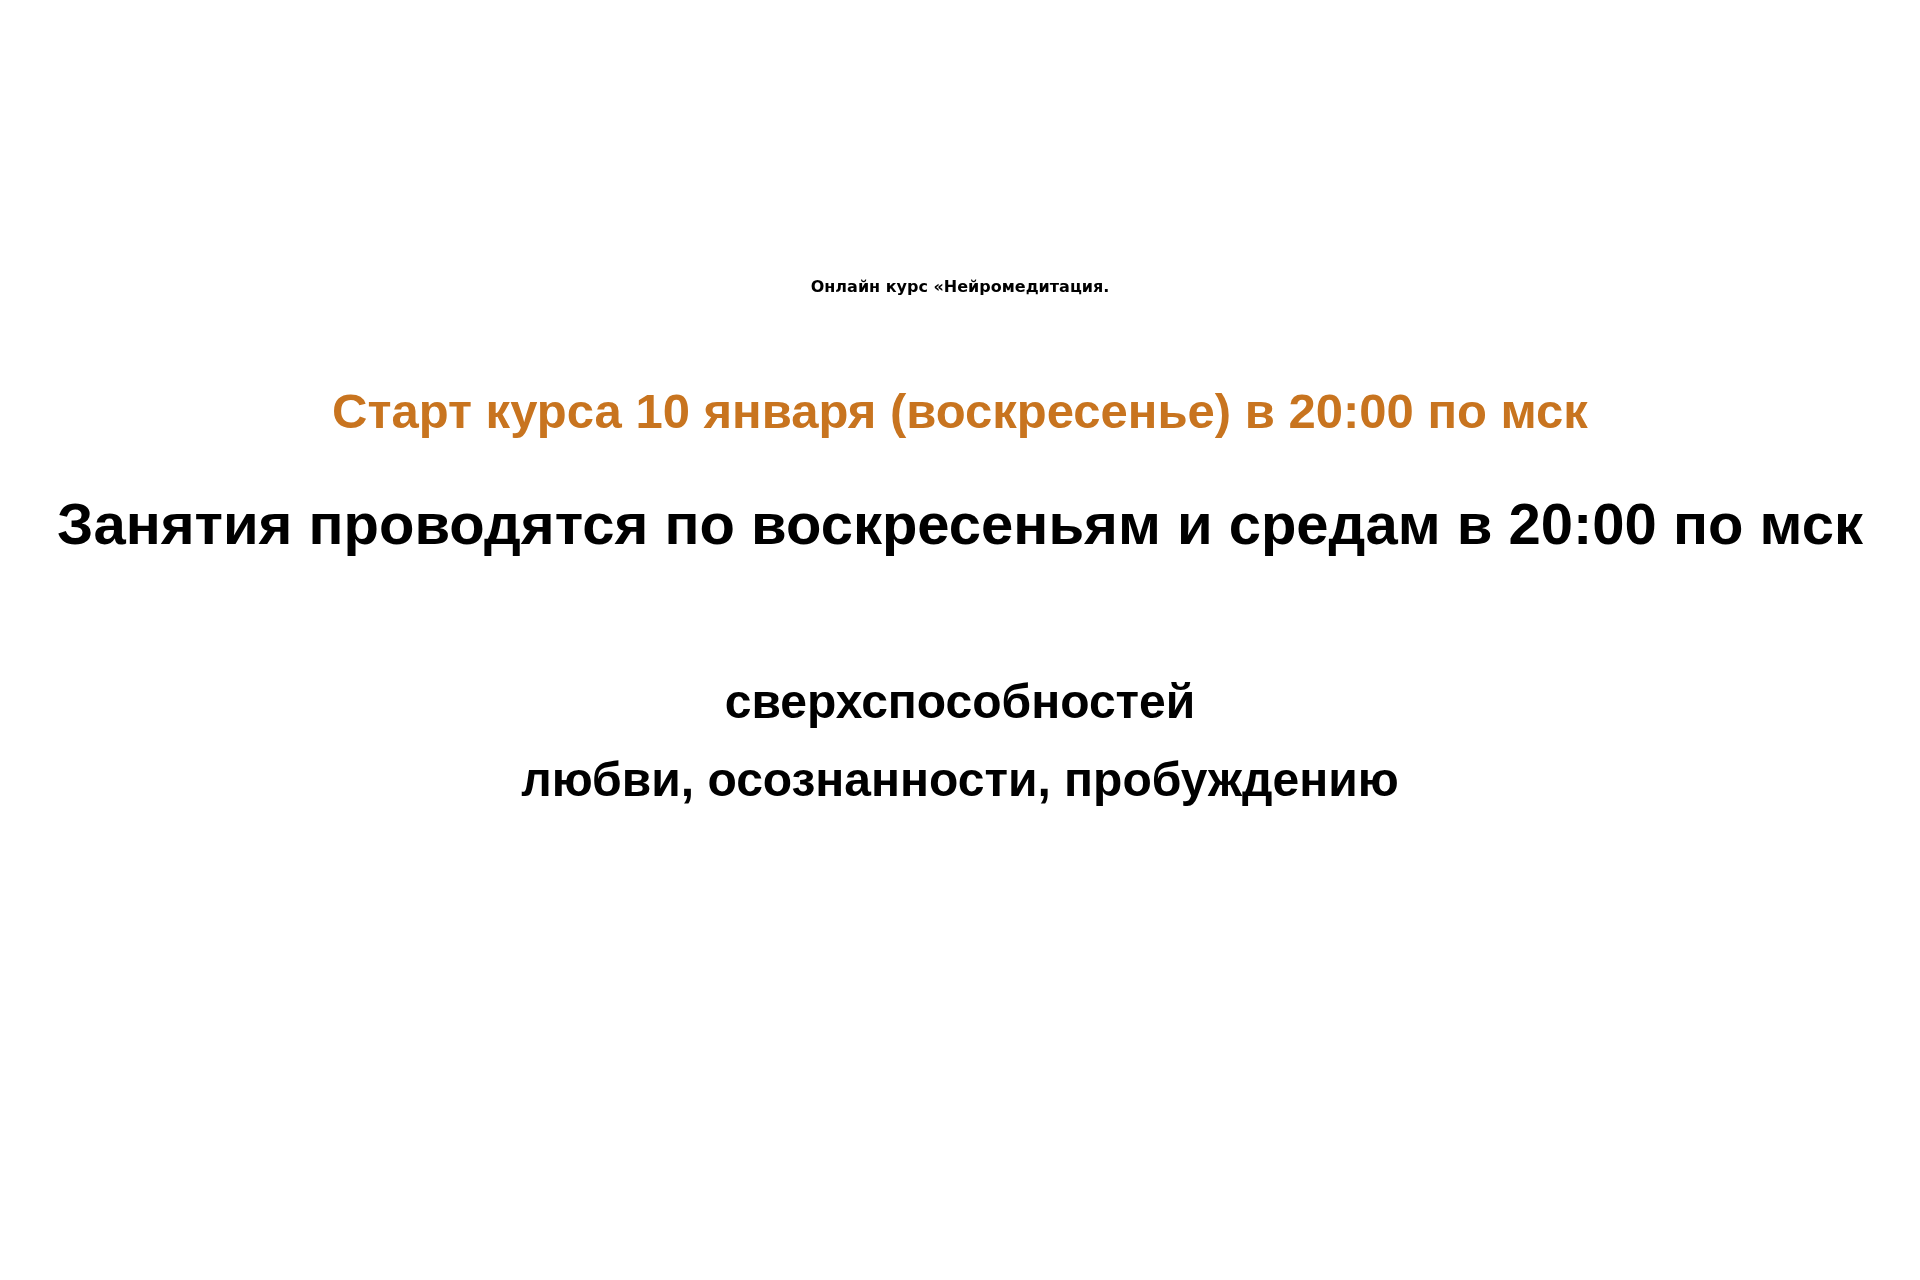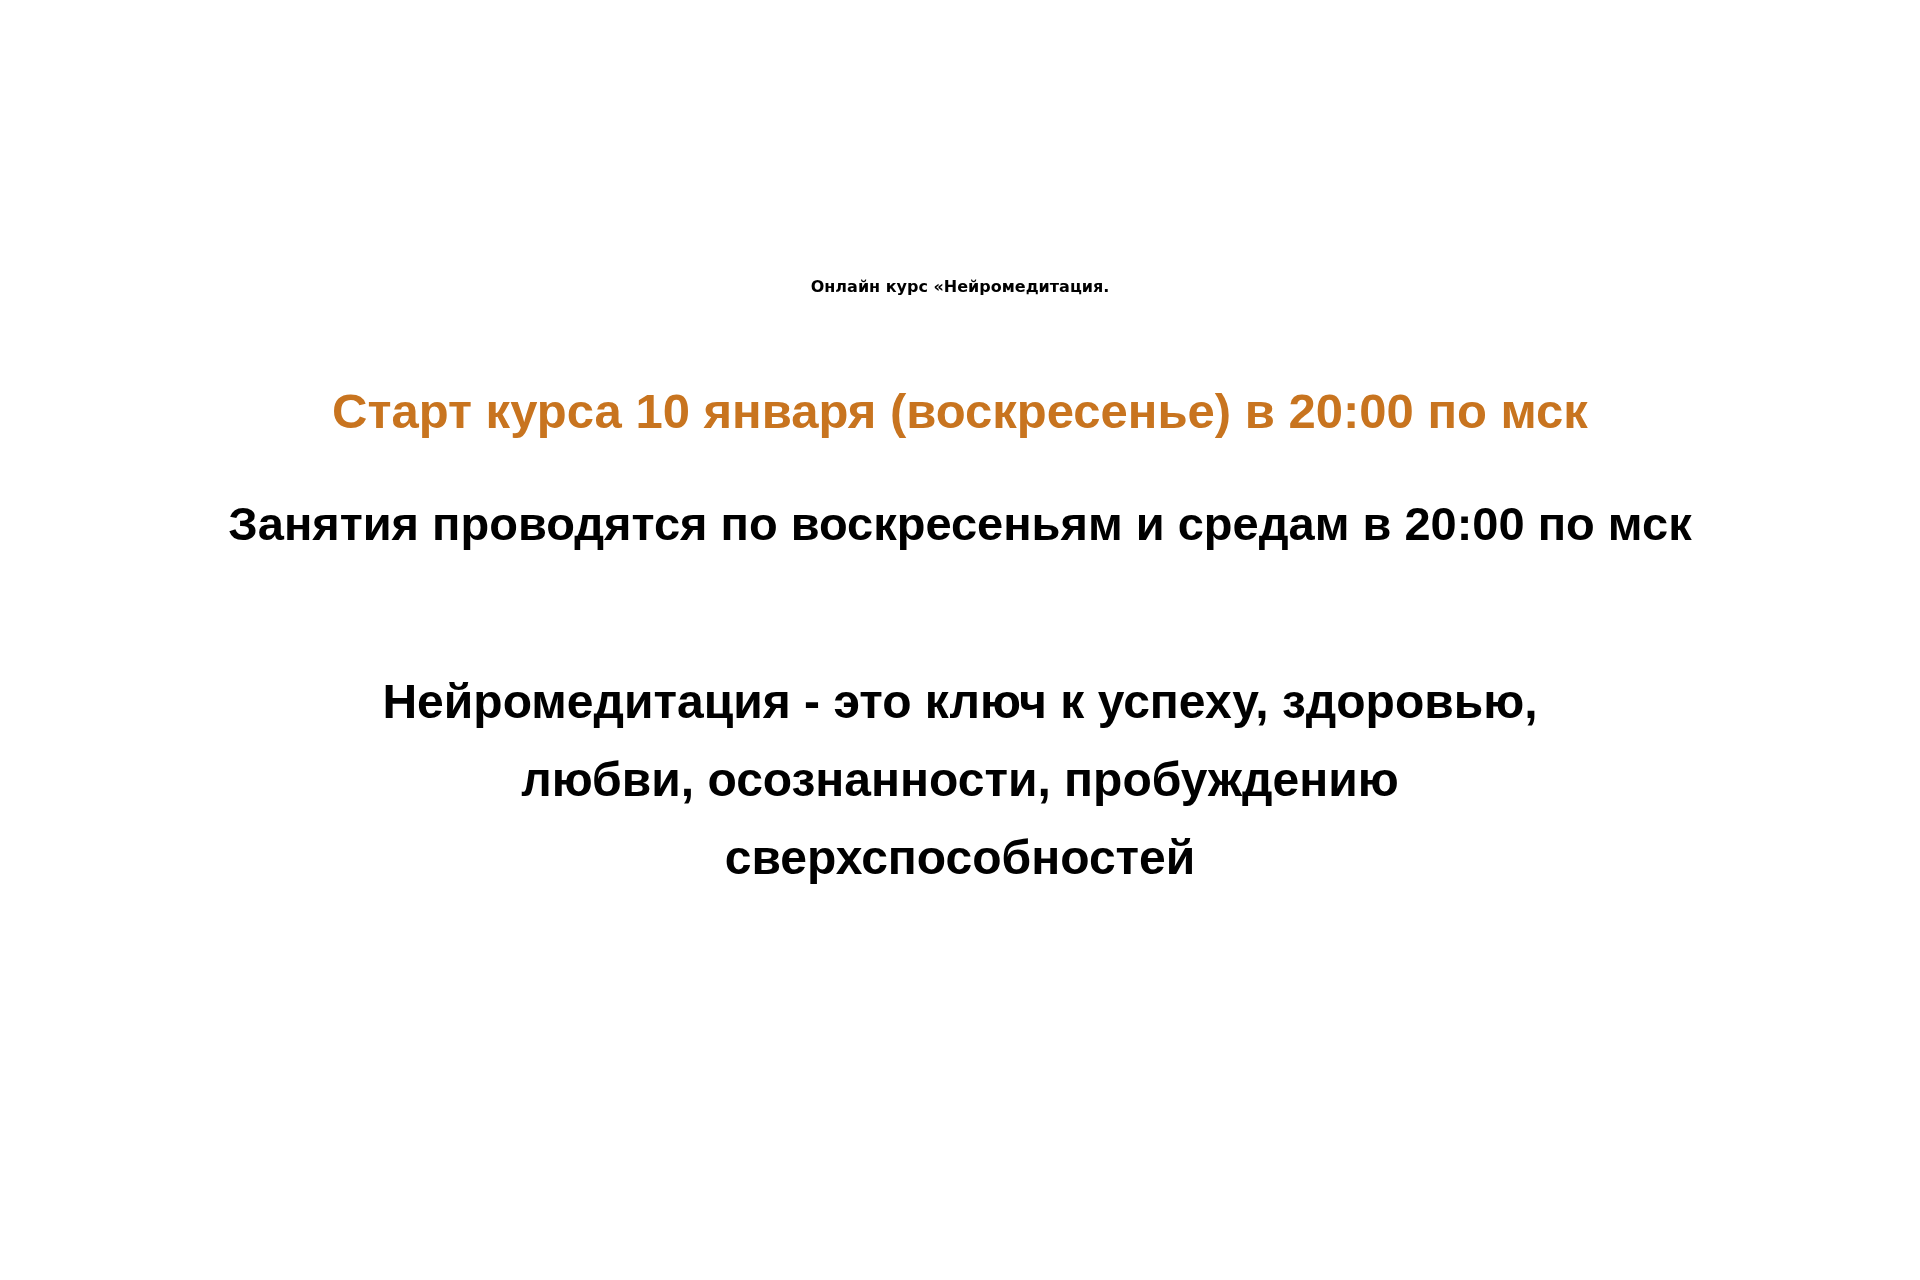--- a/index.html
+++ b/index.html
@@ -32,21 +32,21 @@
     font-weight: bold;
     font-size: 49px;
     line-height: 74px;
     color: var(--accent-color, #c8741f);
   }
   .accent-start { margin-top: 29px; text-align: center; }
   .accent-size  { margin-top: 30px; }
   .schedule-line {
     margin-top: 41px;
     font-weight: bold;
-    font-size: 47px;
+    font-size: 58px;
     line-height: 70px;
     color: var(--text-color, #000000);
   }
   .description {
     margin-top: 104px;
     font-weight: bold;
     font-size: 48px;
     line-height: 78px;
     color: var(--text-color, #000000);
   }
@@ -59,18 +59,17 @@
   <h1 class="page-title" style="margin:0; font-size:inherit;">
     <div>Онлайн курс «Нейромедитация.</div>
   </h1>
 
   <div class="accent-line accent-start">Старт курса 10 января (воскресенье) в 20:00 по мск</div>
 
 
   <div class="schedule-line">Занятия проводятся по воскресеньям и средам в 20:00 по мск</div>
 
   <div class="description">
-    <div>Нейромедитация - это ключ к успеху, здоровью,</div>
+    <div>сверхспособностей</div>
     <div>любви, осознанности, пробуждению</div>
-    <div>сверхспособностей</div>
   </div>
 
 </div>
 
 </body></html>

